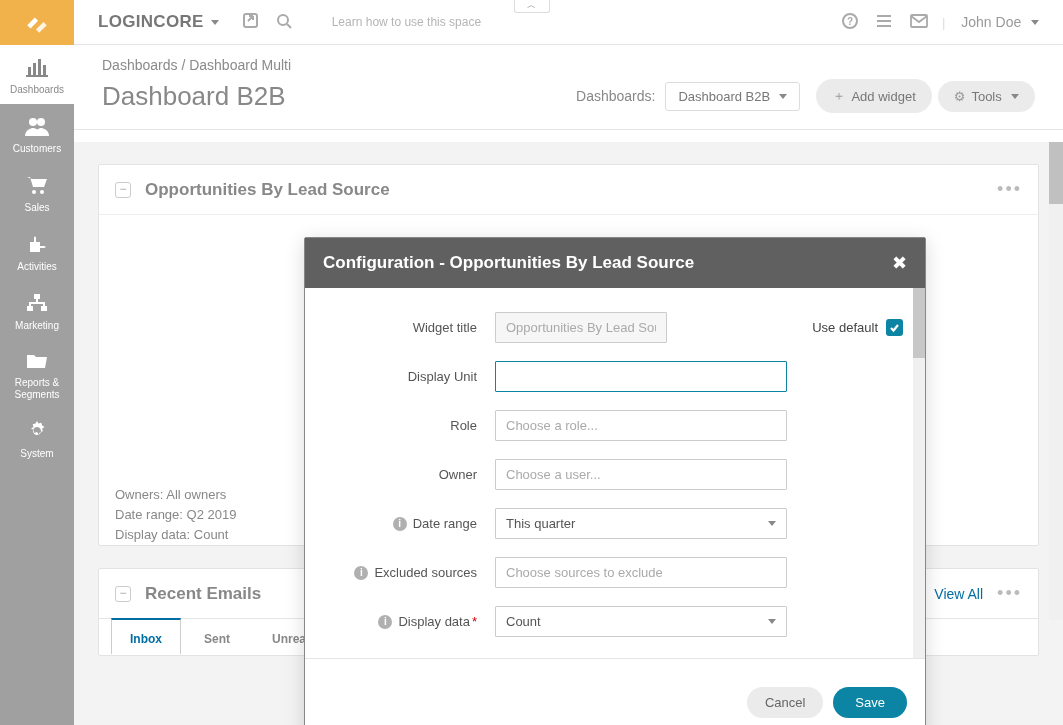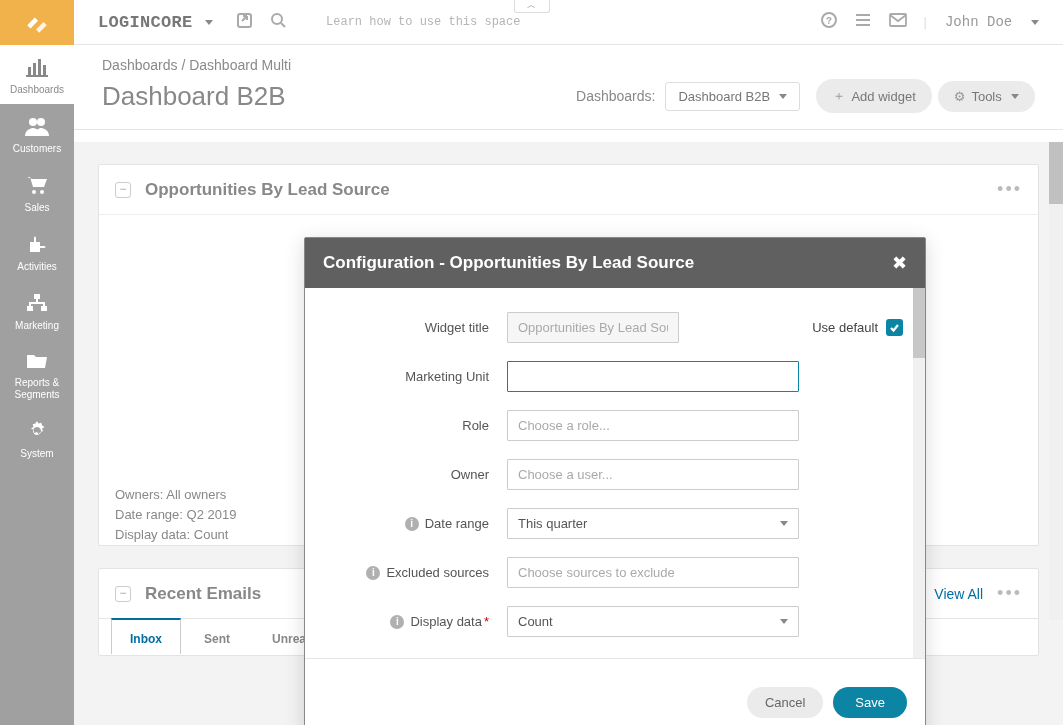--- a/index.html
+++ b/index.html
@@ -8,21 +8,21 @@
 
 .sidebar { position: absolute; left: 0; top: 0; width: 74px; height: 725px; background: #a0a0a0; }
 .sidebar-logo { width: 74px; height: 45px; background: #f1b14b; display: flex; align-items: center; justify-content: center; }
 .sidebar-logo svg { width: 26px; height: 26px; }
 .sidebar-item { width: 74px; padding: 12px 0 8px 0; text-align: center; color: #fff; cursor: pointer; }
 .sidebar-item.active { background: #fff; color: #888; }
 .sidebar-item .icon { display: inline-block; margin-bottom: 4px; }
 .sidebar-item .label { font-size: 10px; line-height: 12px; }
 
 
-.topbar { position: absolute; left: 74px; top: 0; right: 0; height: 45px; background: #fff; border-bottom: 1px solid #e5e5e5; display: flex; align-items: center; padding: 0 24px; font-family: Liberation Mono, monospace; }
+.topbar { position: absolute; left: 74px; top: 0; right: 0; height: 45px; background: #fff; border-bottom: 1px solid #e5e5e5; display: flex; align-items: center; padding: 0 24px; }
 .brand { font-size: 17px; font-weight: 700; color: #777; margin-right: 6px; letter-spacing: .3px; }
 .caret { width: 0; height: 0; border-left: 4px solid transparent; border-right: 4px solid transparent; border-top: 5px solid #888; display: inline-block; margin-left: 2px; vertical-align: middle; }
 .topbar .ticon { color: #aaa; margin-left: 18px; cursor: pointer; }
 .topbar .hint { color: #b5b5b5; font-size: 12px; margin-left: 40px; }
 .topbar .spacer { flex: 1; }
 .topbar .user { color: #999; font-size: 14px; margin-left: 16px; display: flex; align-items: center; }
 
 .top-tab { position: absolute; left: 50%; top: 0; transform: translateX(-50%); width: 36px; height: 13px; background: #fff; border: 1px solid #ddd; border-top: none; border-radius: 0 0 3px 3px; text-align: center; font-size: 9px; color: #888; line-height: 10px; cursor: pointer; }
 
 
@@ -54,21 +54,21 @@
 
 
 .modal { position: absolute; left: 304px; top: 237px; width: 622px; background: #fff; border: 1px solid #888; border-radius: 2px; box-shadow: 0 4px 20px rgba(0,0,0,.15); z-index: 50; }
 .modal-head { background: #616060; color: #fff; padding: 14px 18px; display: flex; align-items: center; }
 .modal-title { font-size: 17px; font-weight: 700; flex: 1; }
 .modal-close { color: #fff; font-size: 18px; cursor: pointer; }
 .modal-body { padding: 24px 22px 10px 0; max-height: 370px; overflow-y: auto; position: relative; }
 .modal-scroll { position: absolute; right: 0; top: 0; width: 12px; height: 100%; background: #f0f0f0; }
 .modal-thumb { position: absolute; right: 0; top: 0; width: 12px; height: 70px; background: #c7c7c7; }
 .form-row { display: flex; align-items: center; margin-bottom: 18px; }
-.form-label { width: 190px; text-align: right; color: #555; font-size: 13px; padding-right: 18px; display: flex; align-items: center; justify-content: flex-end; gap: 6px; margin-left: 12px; }
+.form-label { width: 190px; text-align: right; color: #555; font-size: 13px; padding-right: 18px; display: flex; align-items: center; justify-content: flex-end; gap: 6px; }
 .form-label .info { width: 14px; height: 14px; border-radius: 50%; background: #b0b0b0; color: #fff; font-size: 10px; text-align: center; line-height: 14px; font-weight: 700; font-style: normal; }
 .req { color: #c00; margin-left: 2px; }
 .form-input { flex: 1; }
 .form-input input, .form-input .select { width: 100%; max-width: 292px; border: 1px solid #ccc; padding: 7px 10px; font-size: 13px; color: #555; background: #fff; border-radius: 1px; }
 .form-input input::placeholder { color: #aaa; }
 .form-input .select { display: flex; align-items: center; justify-content: space-between; cursor: pointer; }
 .form-input .select .ph { color: #aaa; }
 .form-input.narrow input { max-width: 172px; }
 .form-input .bu { border-color: #0c84a3; width: 292px; max-width: 292px; }
 .row-wt { align-items: center; }
@@ -243,21 +243,21 @@
         <span>Use default</span>
         <span class="checkbox">
             <svg width="11" height="11" viewBox="0 0 11 11" fill="none" stroke-width="2.2">
               <path d="M2 6 L4.5 8.5 L9 3"></path>
             </svg>
           </span>
       </div>
     </div>
 
     <div class="form-row">
-      <div class="form-label">Marketing Unit</div>
+      <div class="form-label">Display Unit</div>
       <div class="form-input"><input class="bu" type="text" style=""></div>
     </div>
 
     <div class="form-row">
       <div class="form-label">Role</div>
       <div class="form-input">
           <div class="select">
             <span class="ph">Choose a role...</span>
           </div>
         </div>

